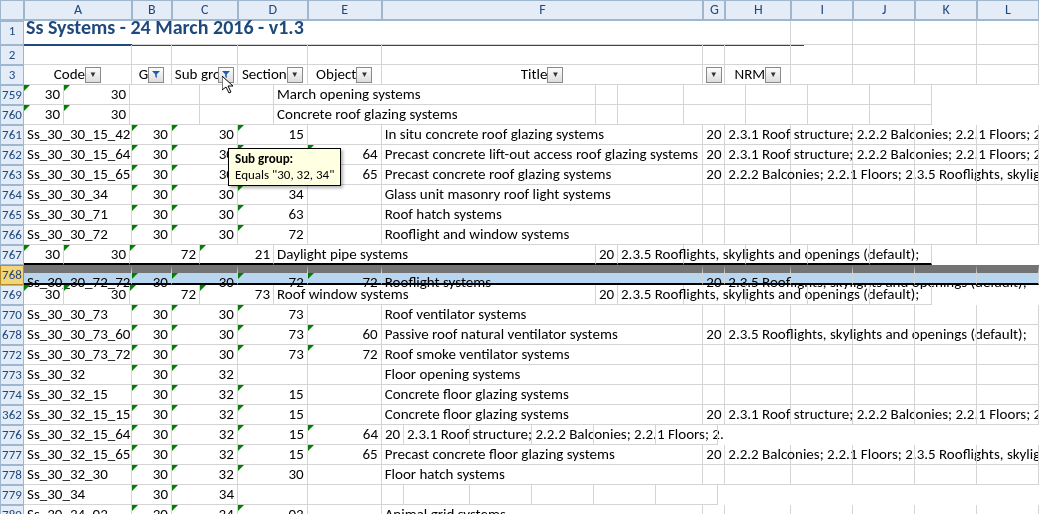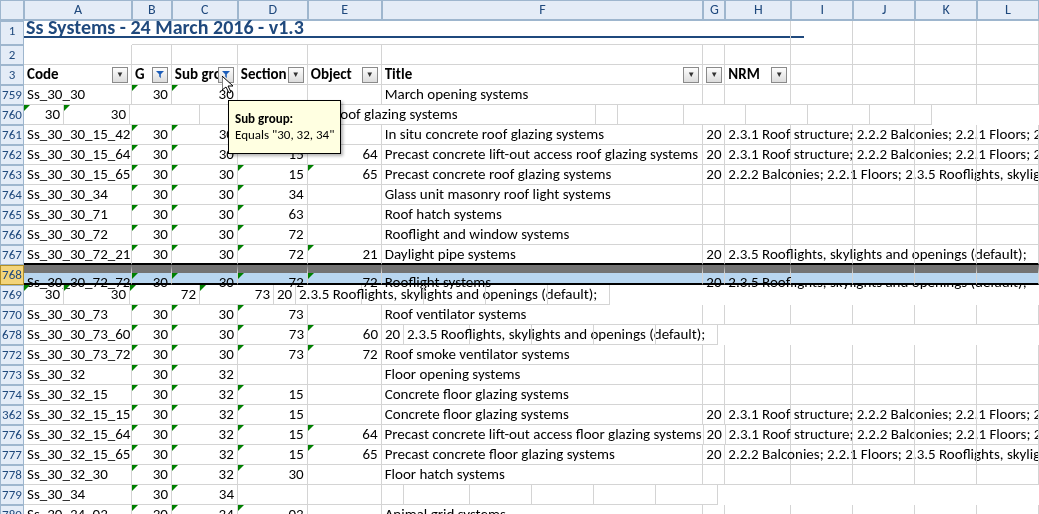--- a/index.html
+++ b/index.html
@@ -64,21 +64,21 @@
     position: absolute;
     white-space: nowrap;
     top: -3px; left: 2px;
   }
   .title-underline {
     position: absolute;
     bottom: -2px; left: 0;
     width: 780px; height: 2px;
     background: #1f497d;
   }
-  .header-row .cell { font-weight: bold; }
+  .header-row .cell { font-weight: normal; justify-content: center; }
   .filter-cell { display: flex; align-items: center; justify-content: space-between; }
   .filter-cell .label { overflow: hidden; text-overflow: clip; }
   .filter-btn {
     width: 16px; height: 16px;
     background: linear-gradient(#fdfdfd,#dcdcdc);
     border: 1px solid #8a8a8a;
     display: flex; align-items: center; justify-content: center;
     font-size: 8px; color: #333;
     flex-shrink: 0;
   }
@@ -102,25 +102,26 @@
   .cursor-ptr {
     position: absolute;
     width: 16px; height: 20px;
     pointer-events: none;
     z-index: 60;
   }
   .tooltip {
     position: absolute;
     background: #ffffe1;
     border: 1px solid #000;
-    padding: 10px 6px;
+    padding: 2px 6px;
     font-size: 13px;
     line-height: 16px;
     box-shadow: 2px 2px 3px rgba(0,0,0,0.3);
     z-index: 50;
+    margin-top: 48px;
   }
   .tooltip .tt-title { font-weight: bold; }
   .partial-row { height: 12px; overflow: hidden; }
 </style>
 </head>
 <body>
 
 <div class="sheet">
 
   <div class="col-headers">
@@ -134,21 +135,21 @@
     <div class="col-header col-G">G</div>
     <div class="col-header col-H">H</div>
     <div class="col-header col-I">I</div>
     <div class="col-header col-J">J</div>
     <div class="col-header col-K">K</div>
     <div class="col-header col-L">L</div>
   </div>
 
   <div class="row title-row" style="height:24px">
     <div class="row-header" style="height:24px">1</div>
-    <div class="cell col-A" style="height:16px;border-right:none">
+    <div class="cell col-A" style="height:24px;border-right:none">
       <span class="title-text">Ss Systems - 24 March 2016 - v1.3</span>
       <span class="title-underline"></span>
     </div>
     <div class="cell col-B" style="height:24px;border-right:none"></div>
     <div class="cell col-C" style="height:24px;border-right:none"></div>
     <div class="cell col-D" style="height:24px;border-right:none"></div>
     <div class="cell col-E" style="height:24px;border-right:none"></div>
     <div class="cell col-F" style="height:24px;border-right:none"></div>
     <div class="cell col-G" style="height:24px;border-right:none"></div>
     <div class="cell col-H" style="height:24px"></div>
@@ -217,21 +218,20 @@
     </div>
     <div class="cell col-I"></div>
       <div class="cell col-J"></div>
       <div class="cell col-K"></div>
       <div class="cell col-L"></div>
   </div>
 
   <div id="data-rows">
       <div class="row">
         <div class="row-header">759</div>
-        <div class="cell col-A">Ss_30_30</div>
         <div class="cell col-B num green-tick">30</div>
         <div class="cell col-C num green-tick">30</div>
         <div class="cell col-D num"></div>
         <div class="cell col-E num"></div>
         <div class="cell col-F">March opening systems</div>
         <div class="cell col-G num"></div>
         <div class="cell col-H f-over"></div>
         <div class="cell col-I"></div>
         <div class="cell col-J"></div>
         <div class="cell col-K"></div>
@@ -342,21 +342,20 @@
         <div class="cell col-F">Rooflight and window systems</div>
         <div class="cell col-G num"></div>
         <div class="cell col-H f-over"></div>
         <div class="cell col-I"></div>
         <div class="cell col-J"></div>
         <div class="cell col-K"></div>
         <div class="cell col-L"></div>
       </div>
       <div class="row thick-bot">
         <div class="row-header">767</div>
-        <div class="cell col-A">Ss_30_30_72_21</div>
         <div class="cell col-B num green-tick">30</div>
         <div class="cell col-C num green-tick">30</div>
         <div class="cell col-D num green-tick">72</div>
         <div class="cell col-E num green-tick">21</div>
         <div class="cell col-F">Daylight pipe systems</div>
         <div class="cell col-G num">20</div>
         <div class="cell col-H f-over">
           <span class="nrm-span">2.3.5 Rooflights, skylights and openings (default);</span>
         </div>
         <div class="cell col-I"></div>
@@ -380,20 +379,21 @@
         <div class="cell col-J"></div>
         <div class="cell col-K"></div>
         <div class="cell col-L"></div>
       </div>
       <div class="row">
         <div class="row-header">769</div>
         <div class="cell col-B num green-tick">30</div>
         <div class="cell col-C num green-tick">30</div>
         <div class="cell col-D num green-tick">72</div>
         <div class="cell col-E num green-tick">73</div>
+        <div class="cell col-F">Roof window systems</div>
         <div class="cell col-G num">20</div>
         <div class="cell col-H f-over">
           <span class="nrm-span">2.3.5 Rooflights, skylights and openings (default);</span>
         </div>
         <div class="cell col-I"></div>
         <div class="cell col-J"></div>
         <div class="cell col-K"></div>
         <div class="cell col-L"></div>
       </div>
       <div class="row">
@@ -411,20 +411,21 @@
         <div class="cell col-K"></div>
         <div class="cell col-L"></div>
       </div>
       <div class="row">
         <div class="row-header">678</div>
         <div class="cell col-A">Ss_30_30_73_60</div>
         <div class="cell col-B num green-tick">30</div>
         <div class="cell col-C num green-tick">30</div>
         <div class="cell col-D num green-tick">73</div>
         <div class="cell col-E num green-tick">60</div>
+        <div class="cell col-F">Passive roof natural ventilator systems</div>
         <div class="cell col-G num">20</div>
         <div class="cell col-H f-over">
           <span class="nrm-span">2.3.5 Rooflights, skylights and openings (default);</span>
         </div>
         <div class="cell col-I"></div>
         <div class="cell col-J"></div>
         <div class="cell col-K"></div>
         <div class="cell col-L"></div>
       </div>
       <div class="row">
@@ -489,21 +490,20 @@
         <div class="cell col-K"></div>
         <div class="cell col-L"></div>
       </div>
       <div class="row">
         <div class="row-header">776</div>
         <div class="cell col-A">Ss_30_32_15_64</div>
         <div class="cell col-B num green-tick">30</div>
         <div class="cell col-C num green-tick">32</div>
         <div class="cell col-D num green-tick">15</div>
         <div class="cell col-E num green-tick">64</div>
-        <div class="cell col-F">Precast concrete lift-out access floor glazing systems</div>
         <div class="cell col-G num">20</div>
         <div class="cell col-H f-over">
           <span class="nrm-span">2.3.1 Roof structure; 2.2.2 Balconies; 2.2.1 Floors; 2.</span>
         </div>
         <div class="cell col-I"></div>
         <div class="cell col-J"></div>
         <div class="cell col-K"></div>
         <div class="cell col-L"></div>
       </div>
       <div class="row">

